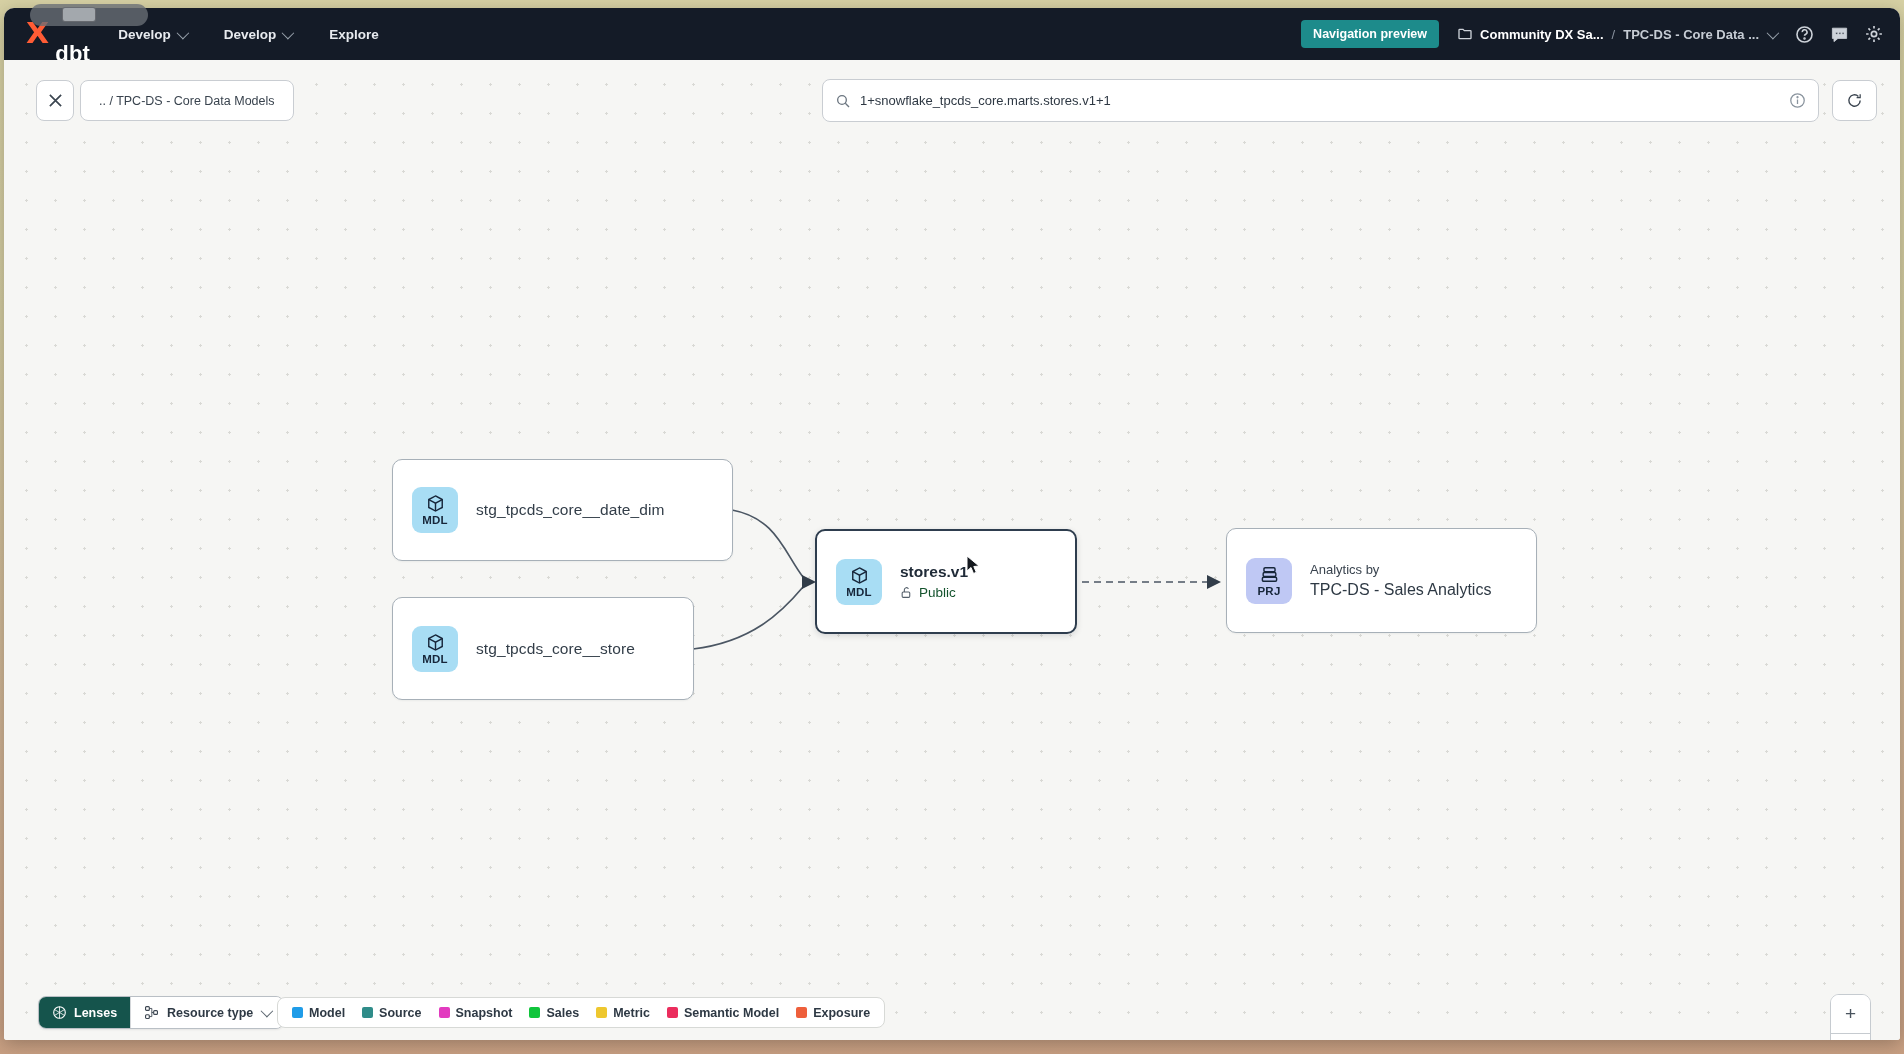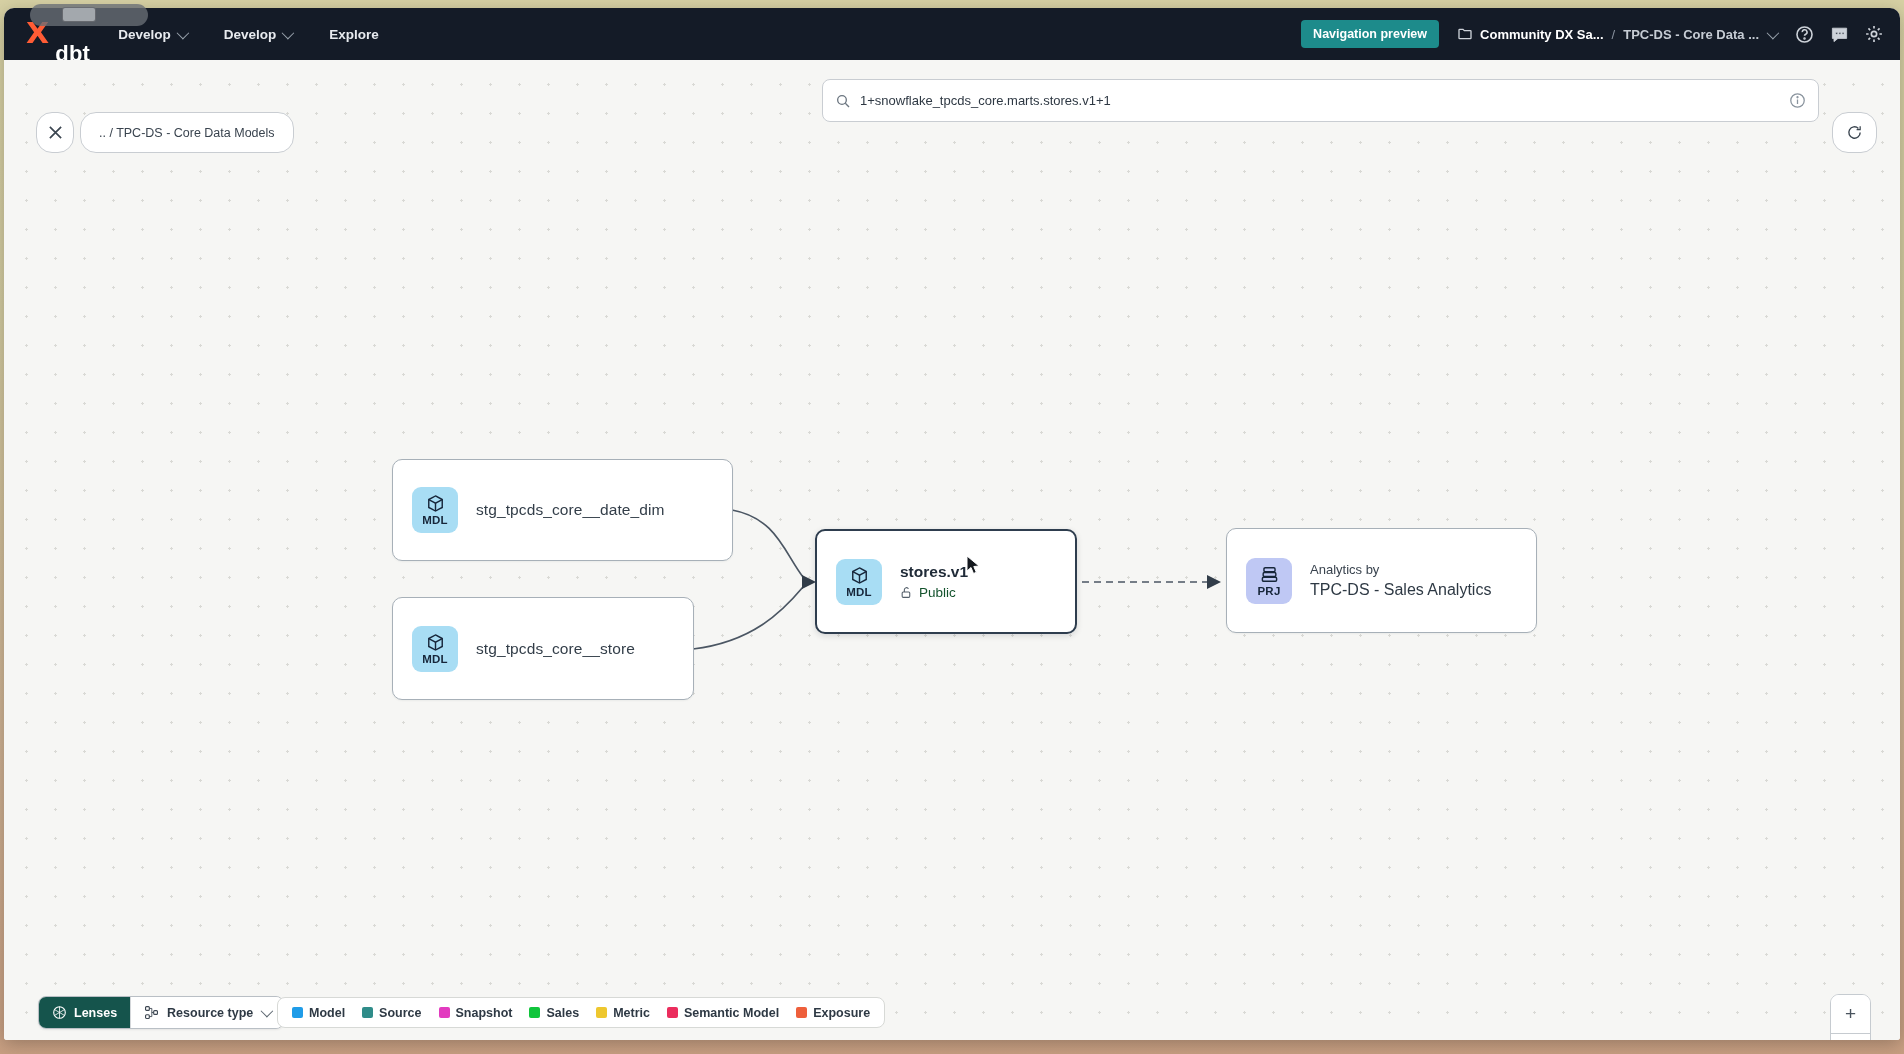--- a/index.html
+++ b/index.html
@@ -53,22 +53,22 @@
   .hdr-icon svg { stroke:#cdd2d9; }
   
   .canvas {
     position:absolute; left:0; top:52px; width:100%; height:980px;
     background-color:#f6f6f4;
     background-image:radial-gradient(#d9d9d5 1.1px, transparent 1.1px);
     background-size:29px 29px; background-position:8px 10px;
   }
   
   .btn-plain {
-    position:absolute; background:#fff; border:1px solid #c9cdd2; border-radius:16px;
-    display:flex; align-items:center; justify-content:center; cursor:pointer; color:#3c4651;margin-top:32px;
+    position:absolute; background:#fff; border:1px solid #c9cdd2; border-radius:8px;
+    display:flex; align-items:center; justify-content:center; cursor:pointer; color:#3c4651;
   }
   .close-btn { left:32px; top:20px; width:38px; height:41px; }
   .path-chip { left:76px; top:20px; height:41px; padding:0 18px; font-size:12.5px; font-weight:500; color:#39434e; }
   .search-wrap {
     position:absolute; left:818px; top:19px; width:997px; height:43px;
     background:#fff; border:1px solid #c9cdd2; border-radius:8px;
     display:flex; align-items:center; padding:0 12px; gap:9px;
   }
   .search-wrap input {
     flex:1; border:none; outline:none; font-size:13px; color:#2e3843;

